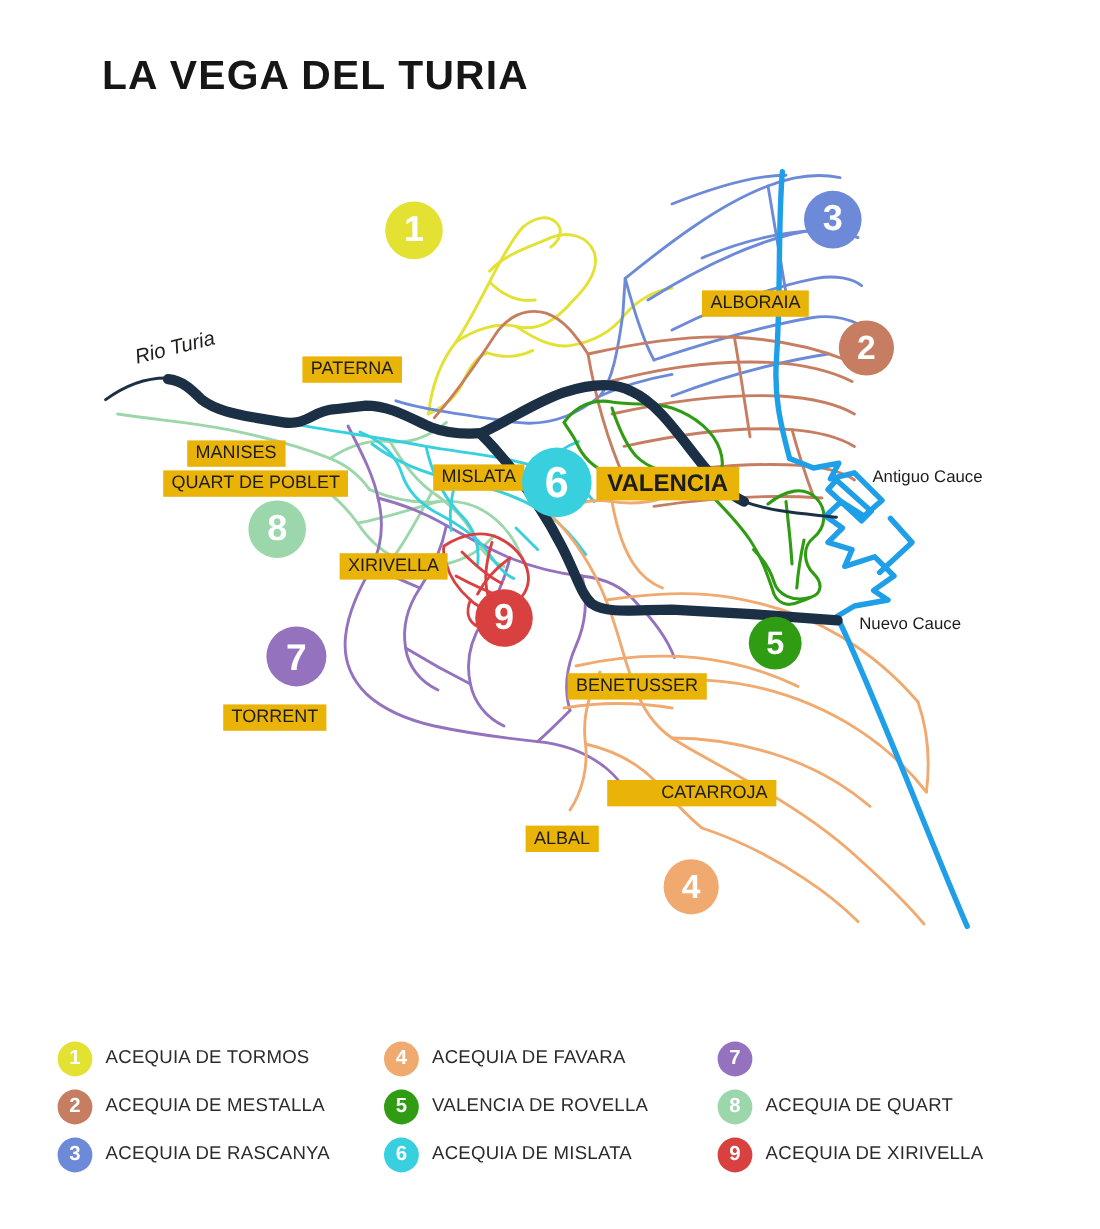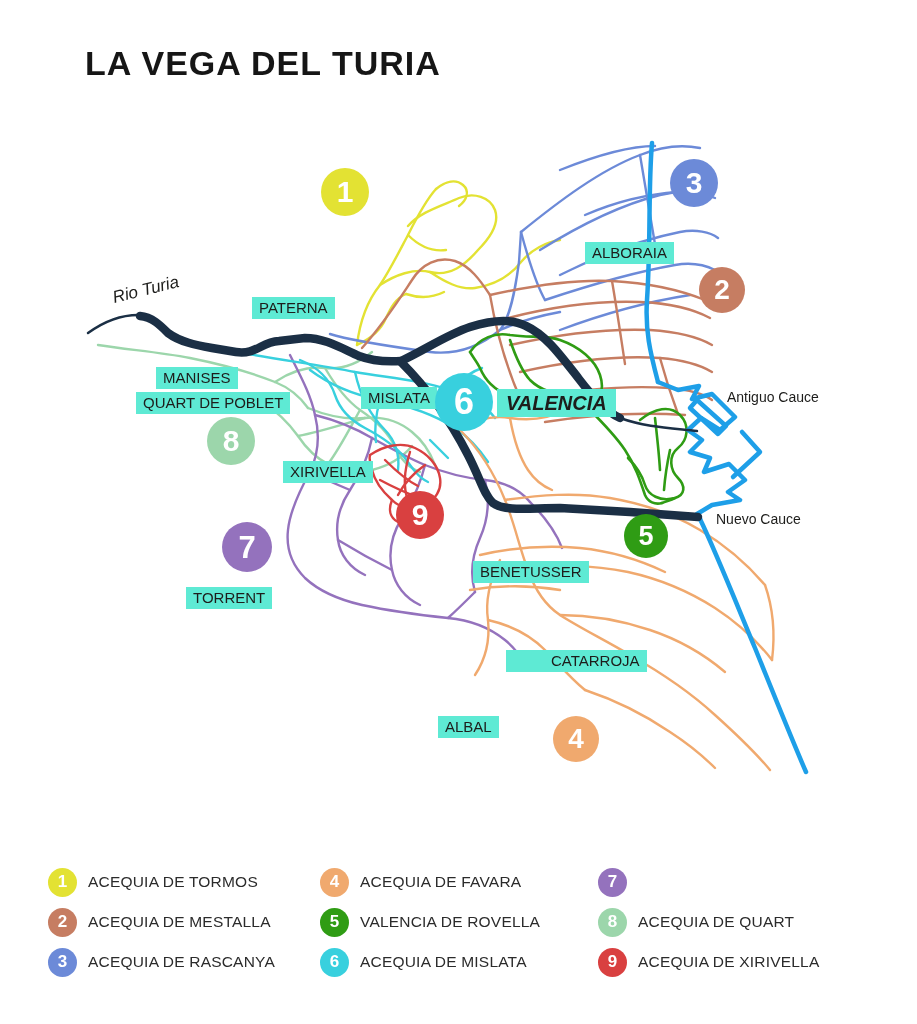--- a/index.html
+++ b/index.html
@@ -3,23 +3,23 @@
 <meta charset="utf-8">
 <style>
   html,body{margin:0;padding:0;background:#ffffff;}
   #page{position:relative;width:917px;height:1024px;background:#fff;overflow:hidden;
         font-family:"Liberation Sans",sans-serif;}
   #map-title{position:absolute;left:85px;top:44px;font-size:34px;font-weight:bold;
         letter-spacing:1px;color:#161616;}
   #map{position:absolute;left:0;top:0;width:917px;height:840px;}
   #map svg{position:absolute;left:0;top:0;}
 
-  .lbl{position:absolute;background:#5eead4;color:#1d1d1b;font-size:15px;
+  .lbl{position:absolute;background:#eab308;color:#1d1d1b;font-size:15px;
        padding:2px 7px;white-space:nowrap;line-height:1.2;}
-  .lbl.city{font-weight:bold;font-size:20px;padding:2px 9px;font-style:italic;}
+  .lbl.city{font-weight:bold;font-size:20px;padding:2px 9px;}
   .freelbl{position:absolute;color:#1d1d1b;font-size:14px;white-space:nowrap;}
   .freelbl.italic{font-style:italic;font-size:17px;transform:rotate(-14deg);}
 
   .marker{position:absolute;border-radius:50%;display:flex;align-items:center;
           justify-content:center;color:#ffffff;font-weight:bold;line-height:1;}
   .m1{left:321px;top:168px;width:48px;height:48px;font-size:30px;}
   .m2{left:699px;top:267px;width:46px;height:46px;font-size:28px;}
   .m3{left:670px;top:159px;width:48px;height:48px;font-size:30px;}
   .m4{left:553px;top:716px;width:46px;height:46px;font-size:28px;}
   .m5{left:624px;top:514px;width:44px;height:44px;font-size:27px;}
@@ -32,21 +32,21 @@
   .p-paterna{left:252px;top:297px;}
   .p-alboraia{left:585px;top:242px;}
   .p-manises{left:156px;top:367px;}
   .p-quart{left:136px;top:392px;}
   .p-mislata{left:361px;top:387px;}
   .p-valencia{left:497px;top:389px;}
   .p-xirivella{left:283px;top:461px;}
   .p-torrent{left:186px;top:587px;}
   .p-benetusser{left:473px;top:561px;}
   .p-catarroja{left:506px;top:650px;padding-left:45px;}
-  .p-albal{left:438px;top:716px;}
+  .p-albal{left:438px;top:688px;}
   .p-rioturia{left:112px;top:280px;}
   .p-antiguo{left:727px;top:389px;}
   .p-nuevo{left:716px;top:511px;}
 
   #legend{position:absolute;left:0;top:868px;width:917px;}
   .legend-col{position:absolute;top:0;display:flex;flex-direction:column;gap:12px;}
   .lc1{left:48px;} .lc2{left:320px;} .lc3{left:598px;}
   .legend-item{display:flex;align-items:center;height:28px;}
   .legend-dot{width:29px;height:29px;border-radius:50%;display:flex;align-items:center;
               justify-content:center;color:#fff;font-weight:bold;font-size:17px;flex:0 0 29px;}

